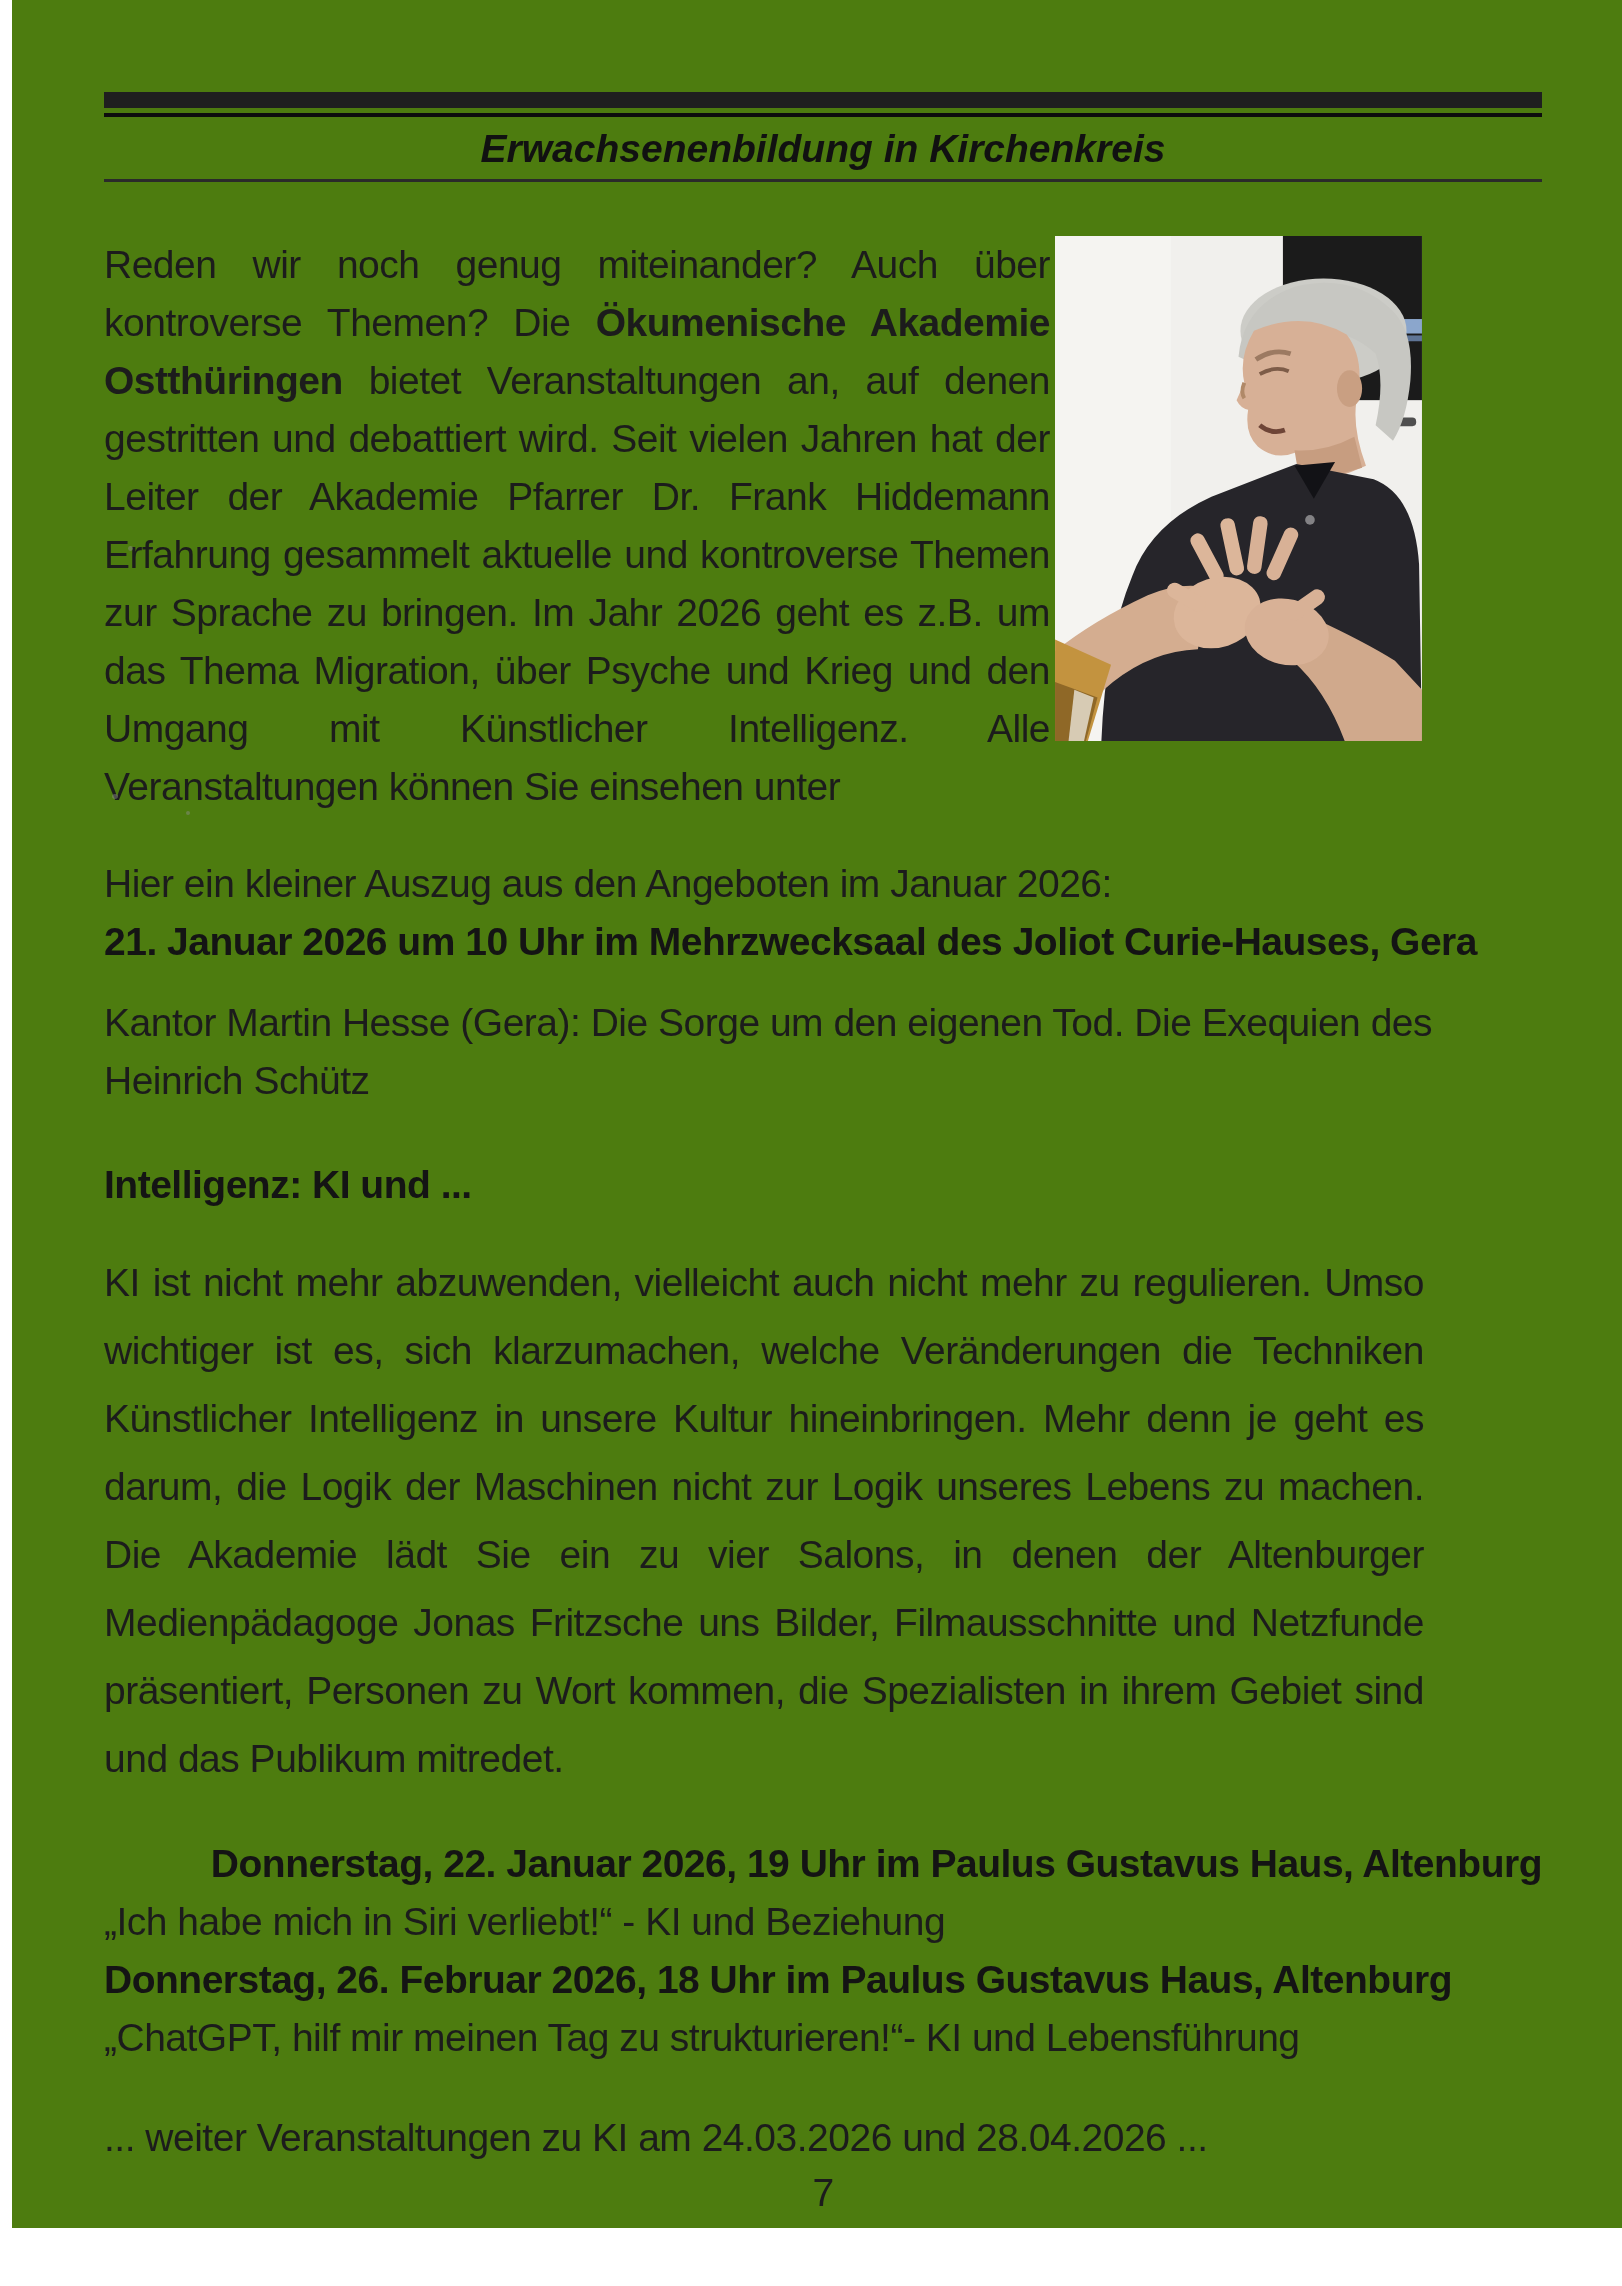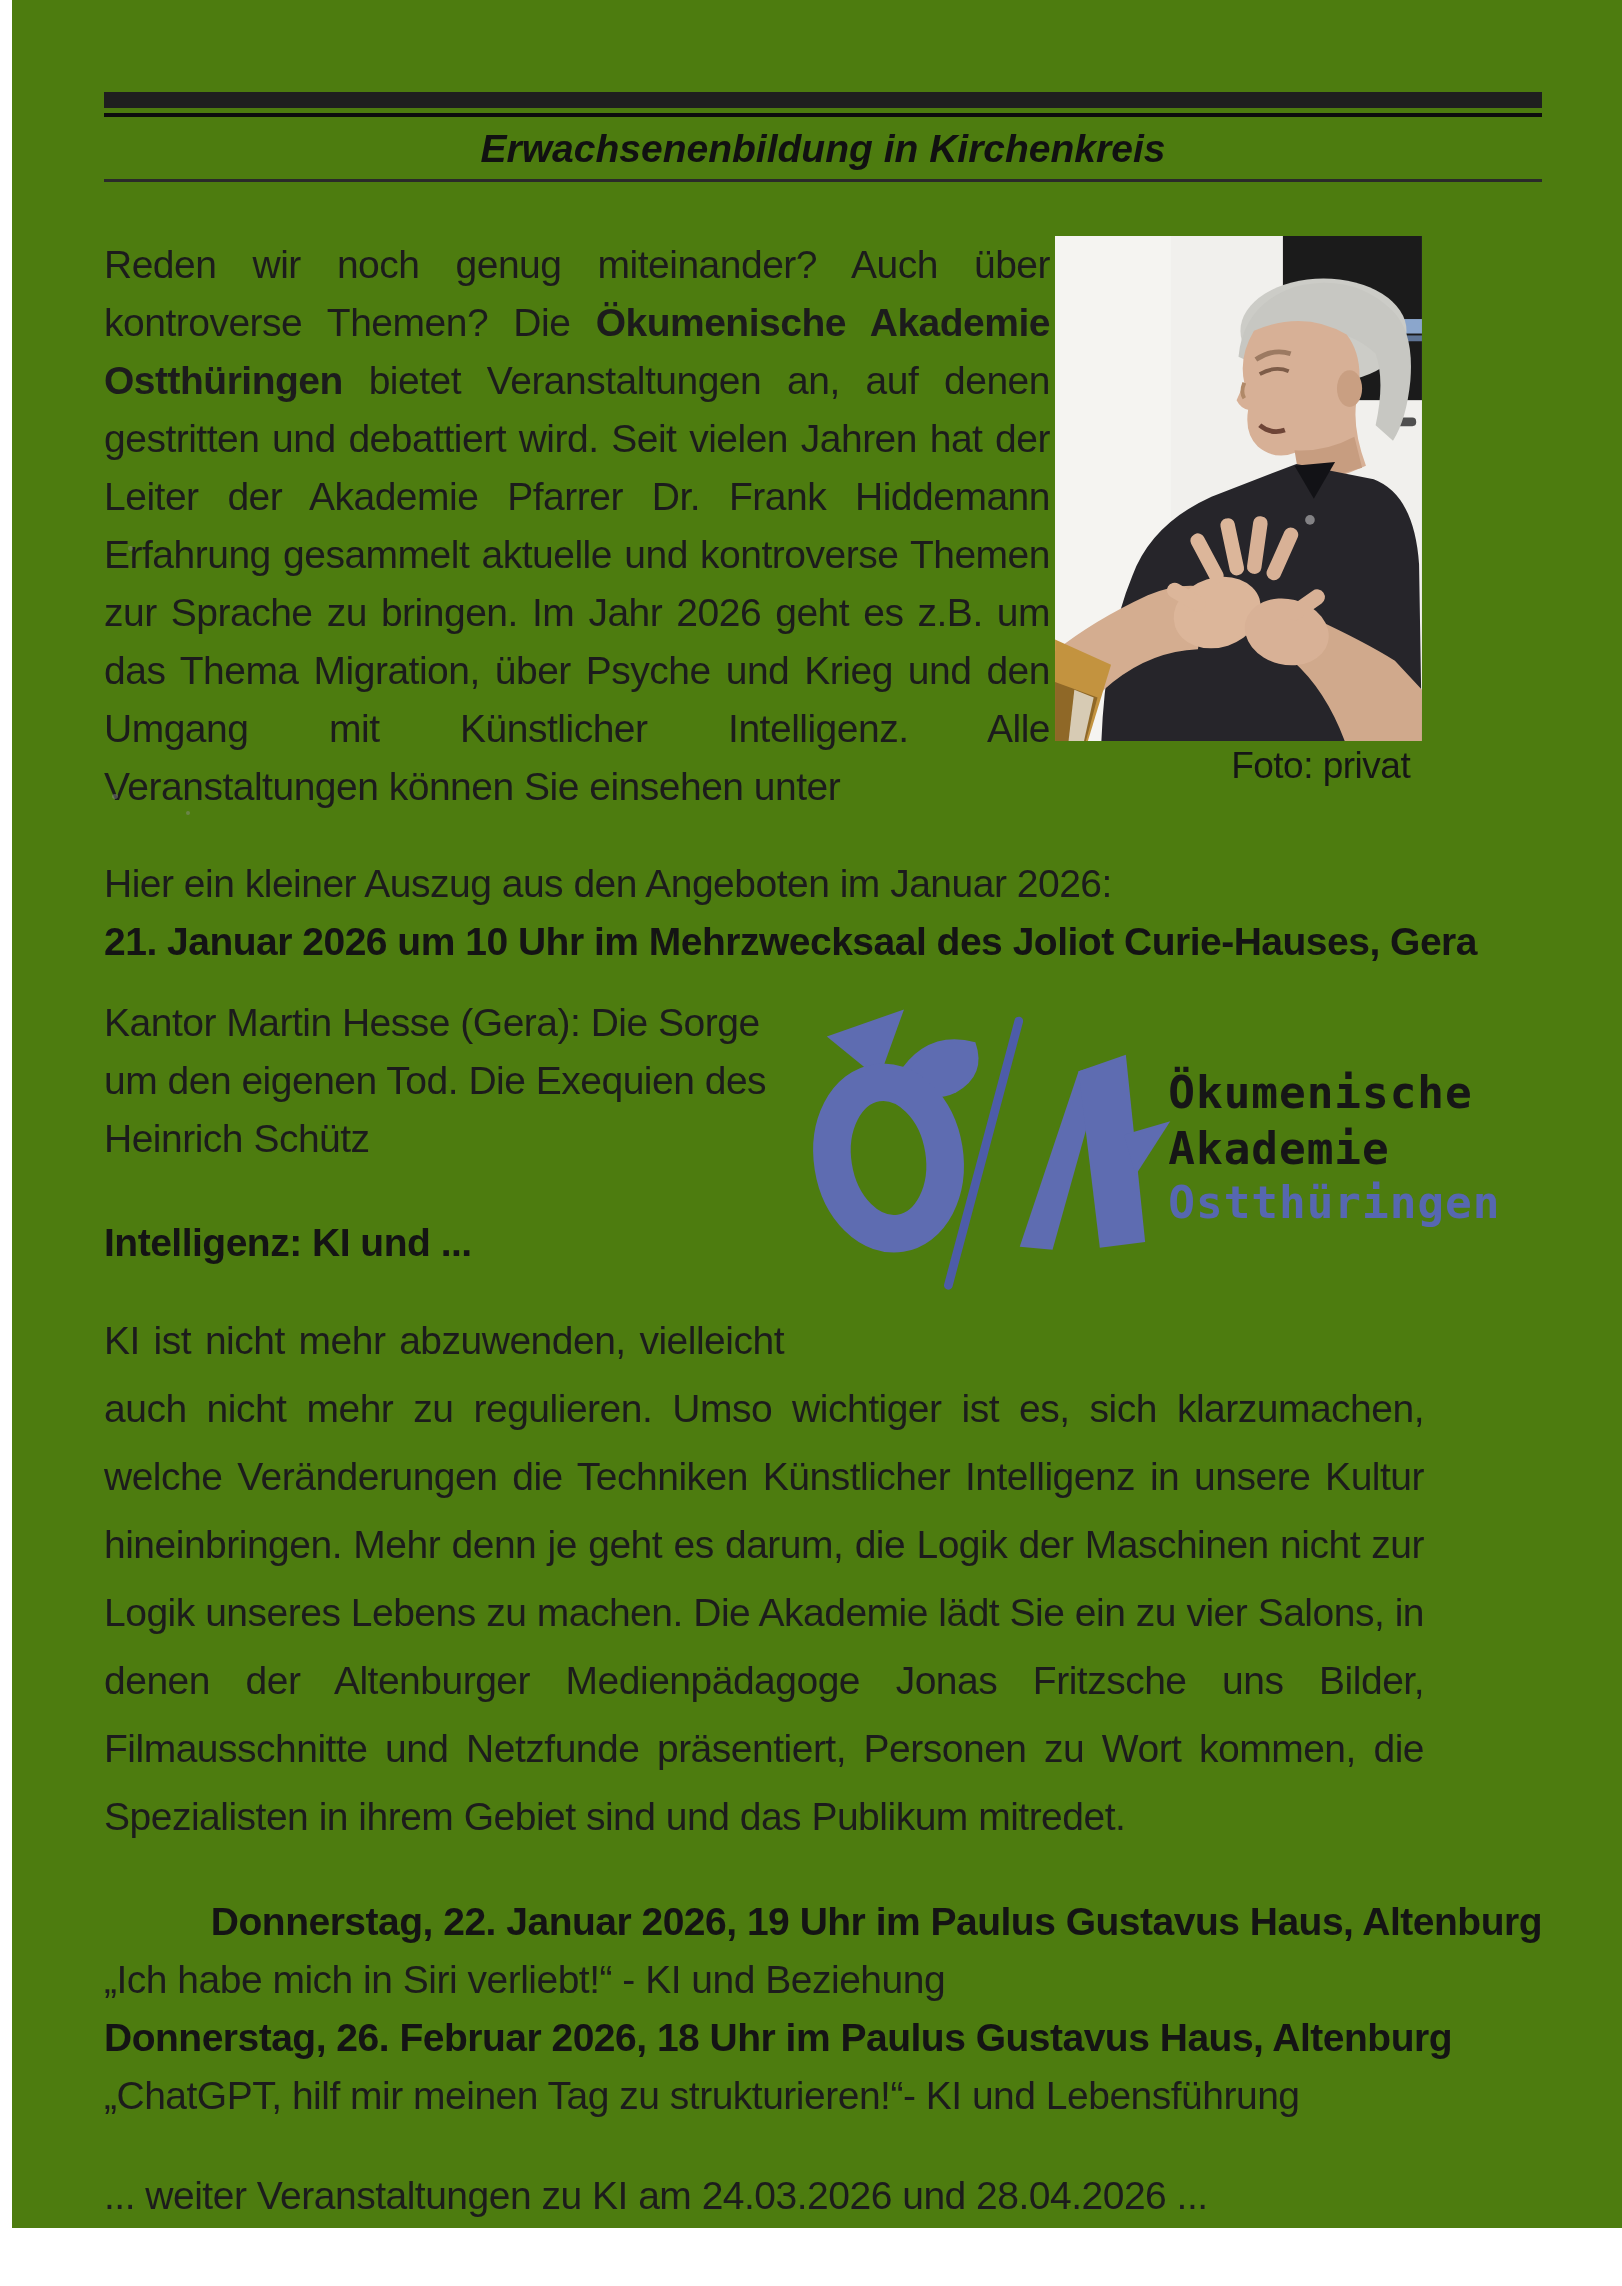--- a/index.html
+++ b/index.html
@@ -99,44 +99,29 @@
           <rect x="176" y="292" width="15" height="60" rx="7" fill="#dcb69a" transform="rotate(-12 183 322)"></rect>
           <rect x="202" y="290" width="15" height="60" rx="7" fill="#d8b196" transform="rotate(8 209 320)"></rect>
           <rect x="228" y="300" width="15" height="58" rx="7" fill="#d8b196" transform="rotate(24 235 329)"></rect>
           <rect x="128" y="352" width="16" height="44" rx="8" fill="#dcb69a" transform="rotate(-60 136 374)"></rect>
           <rect x="252" y="360" width="16" height="44" rx="8" fill="#d8b196" transform="rotate(55 260 382)"></rect>
           <path d="M0,418 L58,444 L34,523 L0,523 Z" fill="#c3933f"></path>
           <path d="M0,462 L44,478 L32,523 L0,523 Z" fill="#8f6827"></path>
           <path d="M20,470 L40,478 L30,523 L14,523 Z" fill="#e9e4d8" opacity="0.8"></path>
         </svg>
       </div>
-      <div class="photo-caption">Foto: privat</div>
     </div>
     <div class="intro-par"><span>Reden wir noch genug miteinander? Auch über kontroverse Themen? Die </span><span class="org-bold">Ökumenische Akademie Ostthüringen</span><span> bietet Veranstaltungen an, auf denen gestritten und debattiert wird. Seit vielen Jahren hat der Leiter der Akademie Pfarrer Dr. Frank Hiddemann Erfahrung gesammelt aktuelle und kontroverse Themen zur Sprache zu bringen. Im Jahr 2026 geht es z.B. um das Thema Migration, über Psyche und Krieg und den Umgang mit Künstlicher Intelligenz. Alle Veranstaltungen können Sie einsehen unter</span></div>
   </div>
 
 
   <div class="excerpt-line">Hier ein kleiner Auszug aus den Angeboten im Januar 2026:</div>
   <div class="event-heading">21. Januar 2026 um 10 Uhr im Mehrzwecksaal des Joliot Curie-Hauses, Gera</div>
 
   <div class="logo-section">
-    <div class="logo-float">
-      <svg class="logo-svg" viewBox="0 0 785 340" style="font-size:40px">
-        <polygon points="44,44 124,16 98,88" fill="#5e6cb1"></polygon>
-        <path d="M116,86 Q146,36 198,50 Q210,84 178,102 Q144,118 116,86 Z" fill="#5e6cb1"></path>
-        <ellipse cx="108" cy="170" rx="58" ry="79" fill="none" stroke="#5e6cb1" stroke-width="39" transform="rotate(-9 108 170)"></ellipse>
-        <line x1="243" y1="28" x2="170" y2="302" stroke="#4d5ca9" stroke-width="9" stroke-linecap="round"></line>
-        <polygon points="244,262 278,265 332,72 305,80" fill="#5e6cb1"></polygon>
-        <polygon points="305,80 354,63 374,257 327,263" fill="#5e6cb1"></polygon>
-        <polygon points="352,146 400,132 364,188" fill="#5e6cb1"></polygon>
-        <text x="398" y="118" class="logo-text" fill="#161616">Ökumenische</text>
-        <text x="398" y="176" class="logo-text" fill="#161616">Akademie</text>
-        <text x="398" y="232" class="logo-text" fill="#5667b0">Ostthüringen</text>
-      </svg>
-    </div>
     <div class="kantor-par">Kantor Martin Hesse (Gera): Die Sorge um den eigenen Tod. Die Exequien des Heinrich Schütz</div>
     <div class="series-heading">Intelligenz: KI und ...</div>
     <div class="series-par">KI ist nicht mehr abzuwenden, vielleicht auch nicht mehr zu regulieren. Umso wichtiger ist es, sich klarzumachen, welche Veränderungen die Techniken Künstlicher Intelligenz in unsere Kultur hineinbringen. Mehr denn je geht es darum, die Logik der Maschinen nicht zur Logik unseres Lebens zu machen. Die Akademie lädt Sie ein zu vier Salons, in denen der Altenburger Medienpädagoge Jonas Fritzsche uns Bilder, Filmausschnitte und Netzfunde präsentiert, Personen zu Wort kommen, die Spezialisten in ihrem Gebiet sind und das Publikum mitredet.</div>
   </div>
 
   <div class="ki-heading-first">Donnerstag, 22. Januar 2026, 19 Uhr im Paulus Gustavus Haus, Altenburg</div>
   <div class="ki-title">„Ich habe mich in Siri verliebt!“ - KI und Beziehung</div>
   <div class="ki-heading">Donnerstag, 26. Februar 2026, 18 Uhr im Paulus Gustavus Haus, Altenburg</div>
   <div class="ki-title">„ChatGPT, hilf mir meinen Tag zu strukturieren!“- KI und Lebensführung</div>
 

